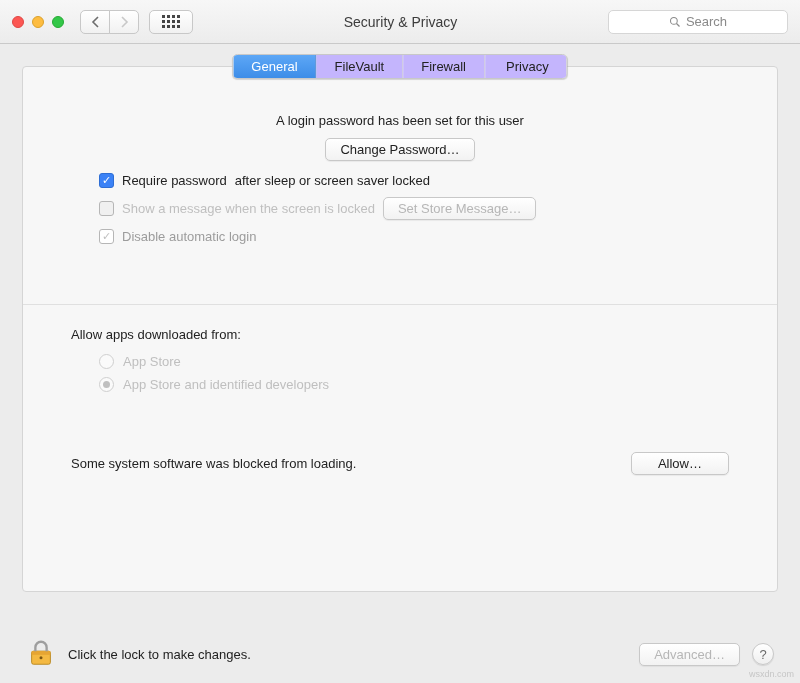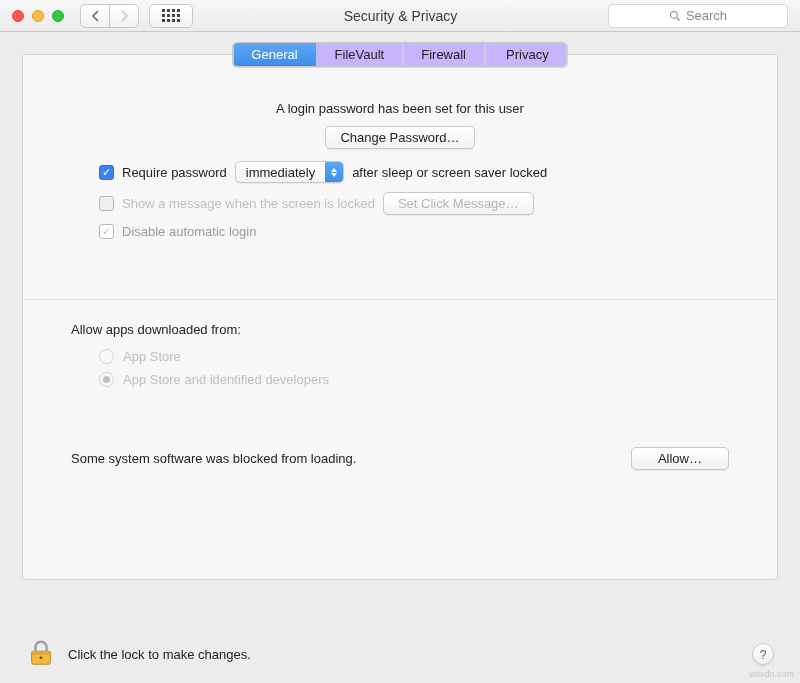--- a/index.html
+++ b/index.html
@@ -8,21 +8,21 @@
     width:800px; height:683px;
     font-family: -apple-system, "Helvetica Neue", Arial, sans-serif;
     font-size:13px;
     background:#ececec;
     color:#222;
     position:relative;
     overflow:hidden;
   }
   
   .toolbar {
-    height:32px;
+    height:44px;
     background:linear-gradient(#f7f7f7,#ececec);
     border-bottom:1px solid #c9c9c9;
     display:flex;
     align-items:center;
     padding:0 12px;
     gap:10px;
   }
   .traffic { display:flex; gap:8px; margin-right:6px;}
   .traffic span { width:12px; height:12px; border-radius:50%; display:block;}
   .tr-close{background:#fc5753;border:1px solid #df4744;}
@@ -237,34 +237,27 @@
 
     <div class="row">
       <span>A login password has been set for this user</span>
       <button class="btn">Change Password…</button>
     </div>
 
     <div class="indent">
       <div class="chk">
         <div class="box blue">✓</div>
         <span>Require password</span>
-        <div class="select">
-          <span>immediately</span>
-          <div class="car">
-              <i class="up"></i>
-              <i class="dn"></i>
-            </div>
-        </div>
         <span>after sleep or screen saver locked</span>
       </div>
 
       <div class="chk disabled">
         <div class="box disabled"></div>
         <span>Show a message when the screen is locked</span>
-        <button class="btn disabled">Set Click Message…</button>
+        <button class="btn disabled">Set Store Message…</button>
       </div>
 
       <div class="chk" style="color:#9c9c9c">
         <div class="box grey">✓</div>
         <span>Disable automatic login</span>
       </div>
     </div>
 
     <div class="hr"></div>
 
@@ -292,16 +285,17 @@
   <div class="lock">
     <svg viewBox="0 0 32 32">
       <rect x="6" y="14" width="20" height="14" rx="2" fill="#f4b942" stroke="#b88820"></rect>
       <rect x="6" y="14" width="20" height="4" fill="#e6a533"></rect>
       <path d="M10 14 V10 a6 6 0 0 1 12 0 V14" fill="none" stroke="#9e9e9e" stroke-width="2.5"></path>
       <circle cx="16" cy="21" r="1.6" fill="#7a5614"></circle>
     </svg>
   </div>
   <span>Click the lock to make changes.</span>
   <div class="spacer"></div>
+  <button class="btn disabled">Advanced…</button>
   <div class="help">?</div>
 </div>
 
 <div class="watermark">wsxdn.com</div>
 
 </body></html>

